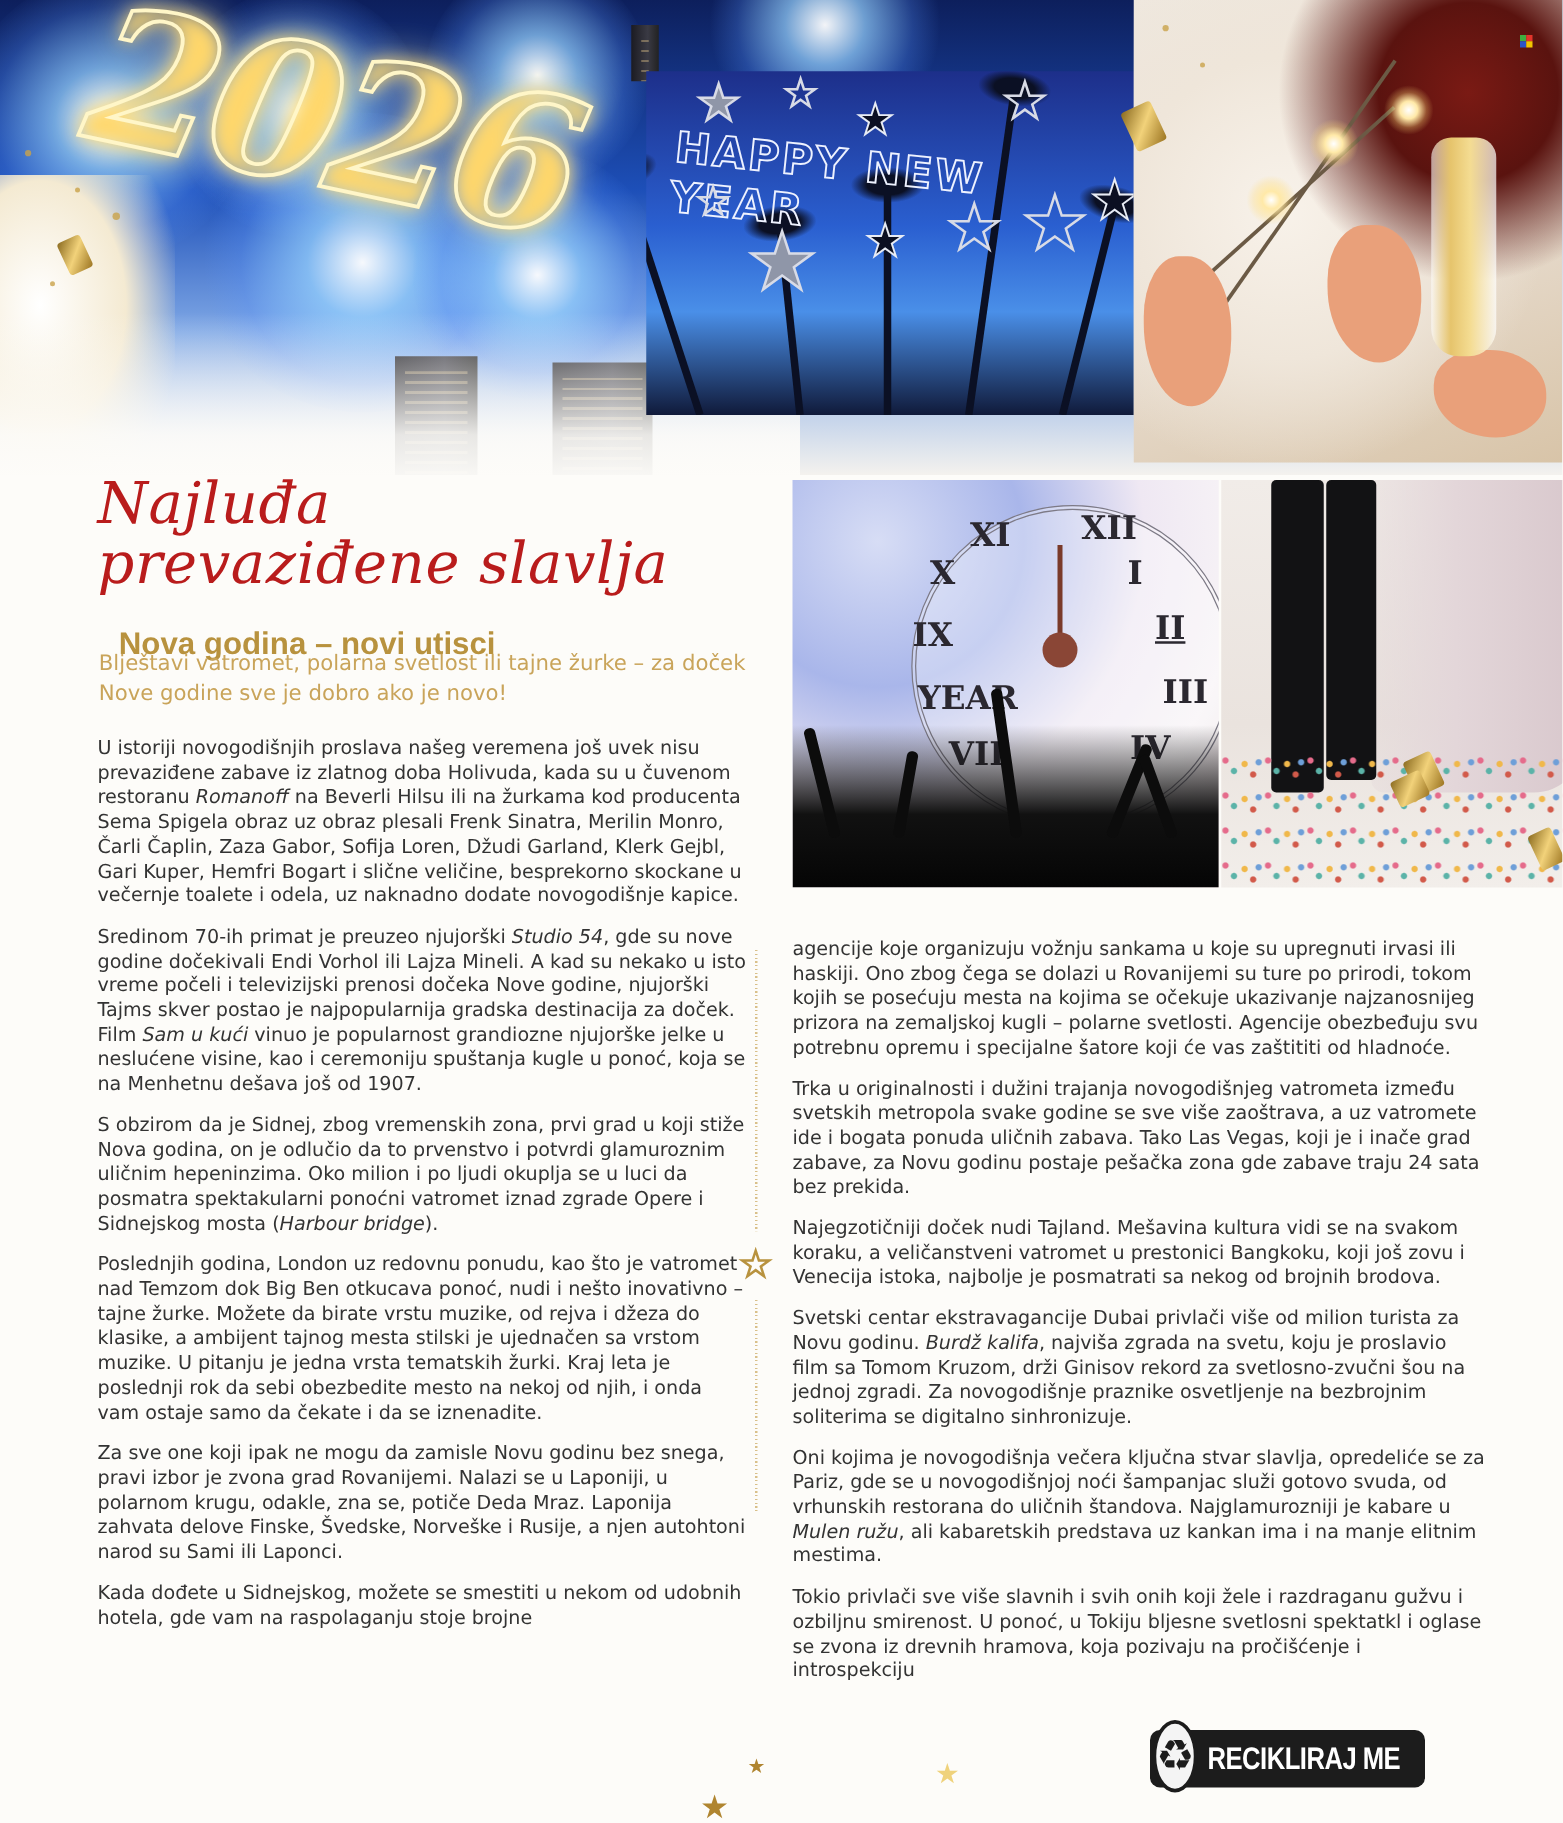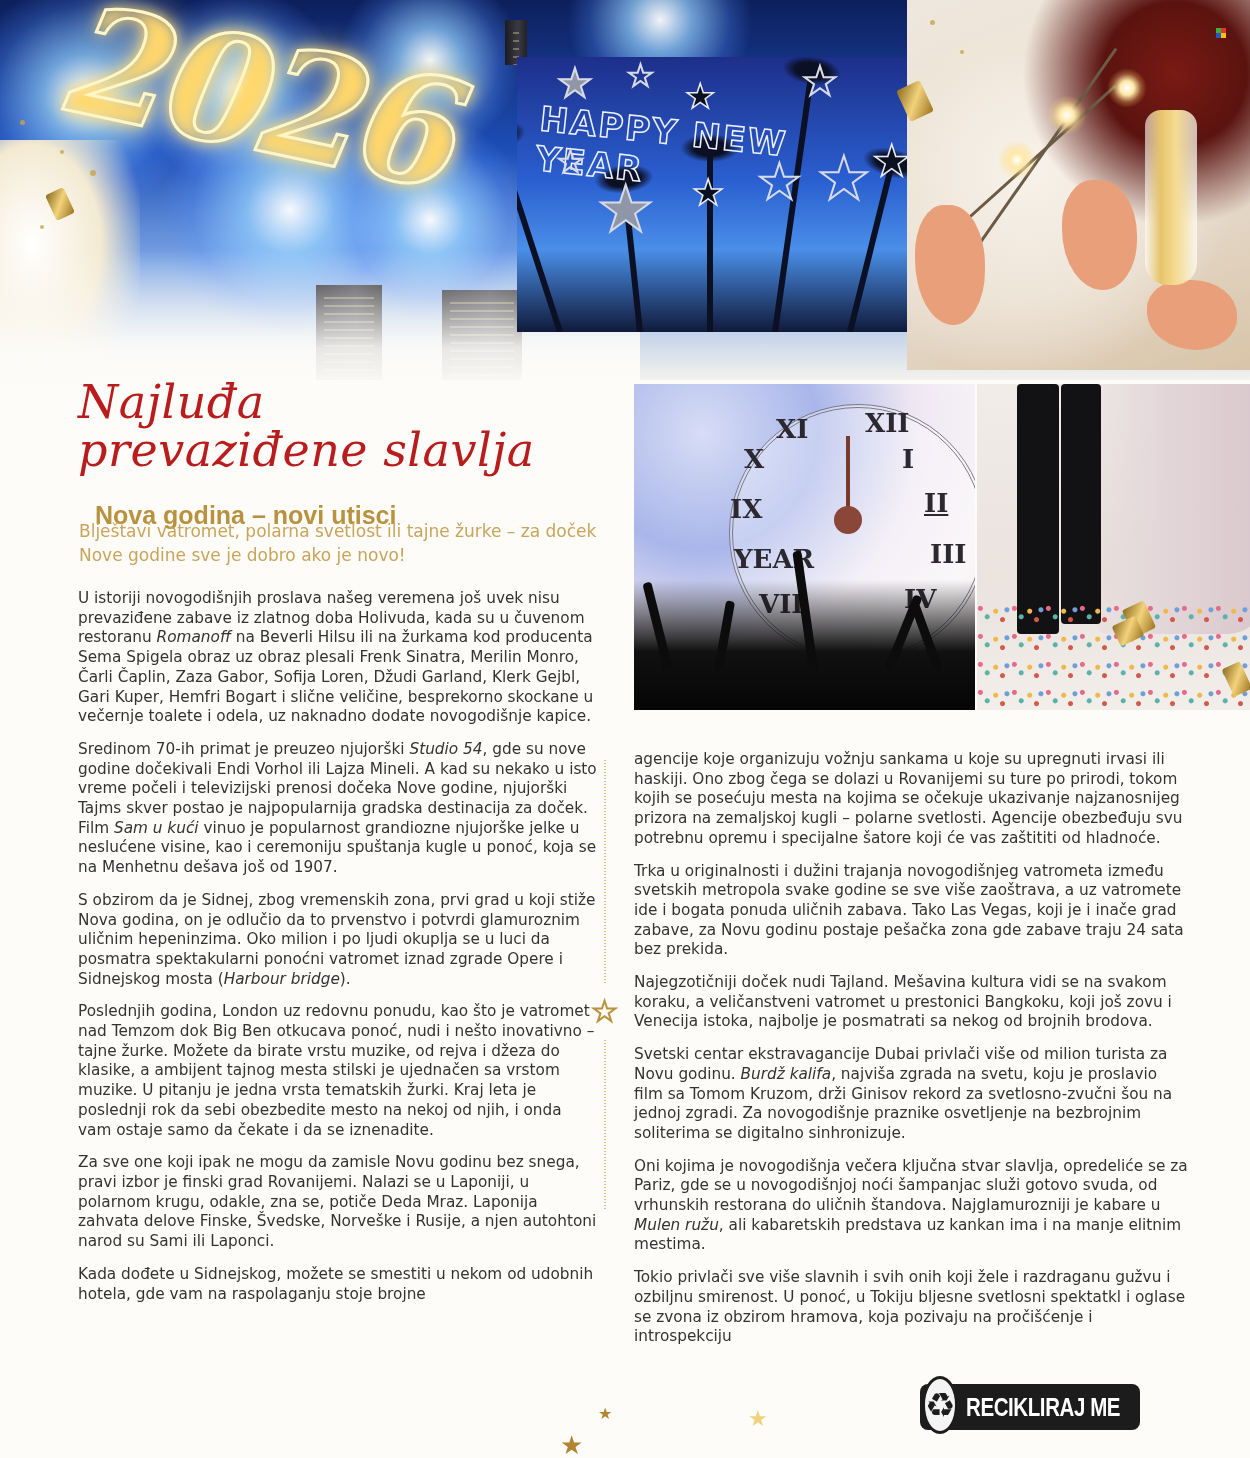--- a/index.html
+++ b/index.html
@@ -253,30 +253,30 @@
   <span>prevaziđene slavlja</span>
 </h1>
 <h2 class="subtitle">Nova godina – novi utisci</h2>
 <p class="lead">Blještavi vatromet, polarna svetlost ili tajne žurke – za doček Nove godine sve je dobro ako je novo!</p>
 
 <div class="col col-left" id="col-left">
     <p><span>U istoriji novogodišnjih proslava našeg veremena još uvek nisu prevaziđene zabave iz zlatnog doba Holivuda, kada su u čuvenom restoranu </span><em>Romanoff</em><span> na Beverli Hilsu ili na žurkama kod producenta Sema Spigela obraz uz obraz plesali Frenk Sinatra, Merilin Monro, Čarli Čaplin, Zaza Gabor, Sofija Loren, Džudi Garland, Klerk Gejbl, Gari Kuper, Hemfri Bogart i slične veličine, besprekorno skockane u večernje toalete i odela, uz naknadno dodate novogodišnje kapice.</span></p>
     <p><span>Sredinom 70-ih primat je preuzeo njujorški </span><em>Studio 54</em><span>, gde su nove godine dočekivali Endi Vorhol ili Lajza Mineli. A kad su nekako u isto vreme počeli i televizijski prenosi dočeka Nove godine, njujorški Tajms skver postao je najpopularnija gradska destinacija za doček. Film </span><em>Sam u kući</em><span> vinuo je popularnost grandiozne njujorške jelke u neslućene visine, kao i ceremoniju spuštanja kugle u ponoć, koja se na Menhetnu dešava još od 1907.</span></p>
     <p><span>S obzirom da je Sidnej, zbog vremenskih zona, prvi grad u koji stiže Nova godina, on je odlučio da to prvenstvo i potvrdi glamuroznim uličnim hepeninzima. Oko milion i po ljudi okuplja se u luci da posmatra spektakularni ponoćni vatromet iznad zgrade Opere i Sidnejskog mosta (</span><em>Harbour bridge</em><span>).</span></p>
     <p><span>Poslednjih godina, London uz redovnu ponudu, kao što je vatromet nad Temzom dok Big Ben otkucava ponoć, nudi i nešto inovativno – tajne žurke. Možete da birate vrstu muzike, od rejva i džeza do klasike, a ambijent tajnog mesta stilski je ujednačen sa vrstom muzike. U pitanju je jedna vrsta tematskih žurki. Kraj leta je poslednji rok da sebi obezbedite mesto na nekoj od njih, i onda vam ostaje samo da čekate i da se iznenadite.</span></p>
-    <p><span>Za sve one koji ipak ne mogu da zamisle Novu godinu bez snega, pravi izbor je finski grad Rovanijemi. Nalazi se u Laponiji, u polarnom krugu, odakle, zna se, potiče Deda Mraz. Laponija zahvata delove Finske, Švedske, Norveške i Rusije, a njen autohtoni narod su Sami ili Laponci.</span></p>
+    <p><span>Za sve one koji ipak ne mogu da zamisle Novu godinu bez snega, pravi izbor je zvona grad Rovanijemi. Nalazi se u Laponiji, u polarnom krugu, odakle, zna se, potiče Deda Mraz. Laponija zahvata delove Finske, Švedske, Norveške i Rusije, a njen autohtoni narod su Sami ili Laponci.</span></p>
     <p><span>Kada dođete u Sidnejskog, možete se smestiti u nekom od udobnih hotela, gde vam na raspolaganju stoje brojne</span></p>
   </div>
 <div class="col col-right" id="col-right">
     <p><span>agencije koje organizuju vožnju sankama u koje su upregnuti irvasi ili haskiji. Ono zbog čega se dolazi u Rovanijemi su ture po prirodi, tokom kojih se posećuju mesta na kojima se očekuje ukazivanje najzanosnijeg prizora na zemaljskoj kugli – polarne svetlosti. Agencije obezbeđuju svu potrebnu opremu i specijalne šatore koji će vas zaštititi od hladnoće.</span></p>
     <p><span>Trka u originalnosti i dužini trajanja novogodišnjeg vatrometa između svetskih metropola svake godine se sve više zaoštrava, a uz vatromete ide i bogata ponuda uličnih zabava. Tako Las Vegas, koji je i inače grad zabave, za Novu godinu postaje pešačka zona gde zabave traju 24 sata bez prekida.</span></p>
     <p><span>Najegzotičniji doček nudi Tajland. Mešavina kultura vidi se na svakom koraku, a veličanstveni vatromet u prestonici Bangkoku, koji još zovu i Venecija istoka, najbolje je posmatrati sa nekog od brojnih brodova.</span></p>
     <p><span>Svetski centar ekstravagancije Dubai privlači više od milion turista za Novu godinu. </span><em>Burdž kalifa</em><span>, najviša zgrada na svetu, koju je proslavio film sa Tomom Kruzom, drži Ginisov rekord za svetlosno-zvučni šou na jednoj zgradi. Za novogodišnje praznike osvetljenje na bezbrojnim soliterima se digitalno sinhronizuje.</span></p>
     <p><span>Oni kojima je novogodišnja večera ključna stvar slavlja, opredeliće se za Pariz, gde se u novogodišnjoj noći šampanjac služi gotovo svuda, od vrhunskih restorana do uličnih štandova. Najglamurozniji je kabare u </span><em>Mulen ružu</em><span>, ali kabaretskih predstava uz kankan ima i na manje elitnim mestima.</span></p>
-    <p><span>Tokio privlači sve više slavnih i svih onih koji žele i razdraganu gužvu i ozbiljnu smirenost. U ponoć, u Tokiju bljesne svetlosni spektatkl i oglase se zvona iz obzirom hramova, koja pozivaju na pročišćenje i introspekciju</span></p>
+    <p><span>Tokio privlači sve više slavnih i svih onih koji žele i razdraganu gužvu i ozbiljnu smirenost. U ponoć, u Tokiju bljesne svetlosni spektatkl i oglase se zvona iz drevnih hramova, koja pozivaju na pročišćenje i introspekciju</span></p>
   </div>
 
 <div class="divider-line" style="top:760px;height:225px;"></div>
 <div class="divider-line" style="top:1040px;height:170px;"></div>
 <span class="divider-star">★</span>
 
 <div class="photo-clock">
   <div class="clock-face"></div>
   <span class="roman" style="left:195px;top:24px;margin-left:36px;">XII</span>
   <span class="roman" style="left:142px;top:30px;">XI</span>

